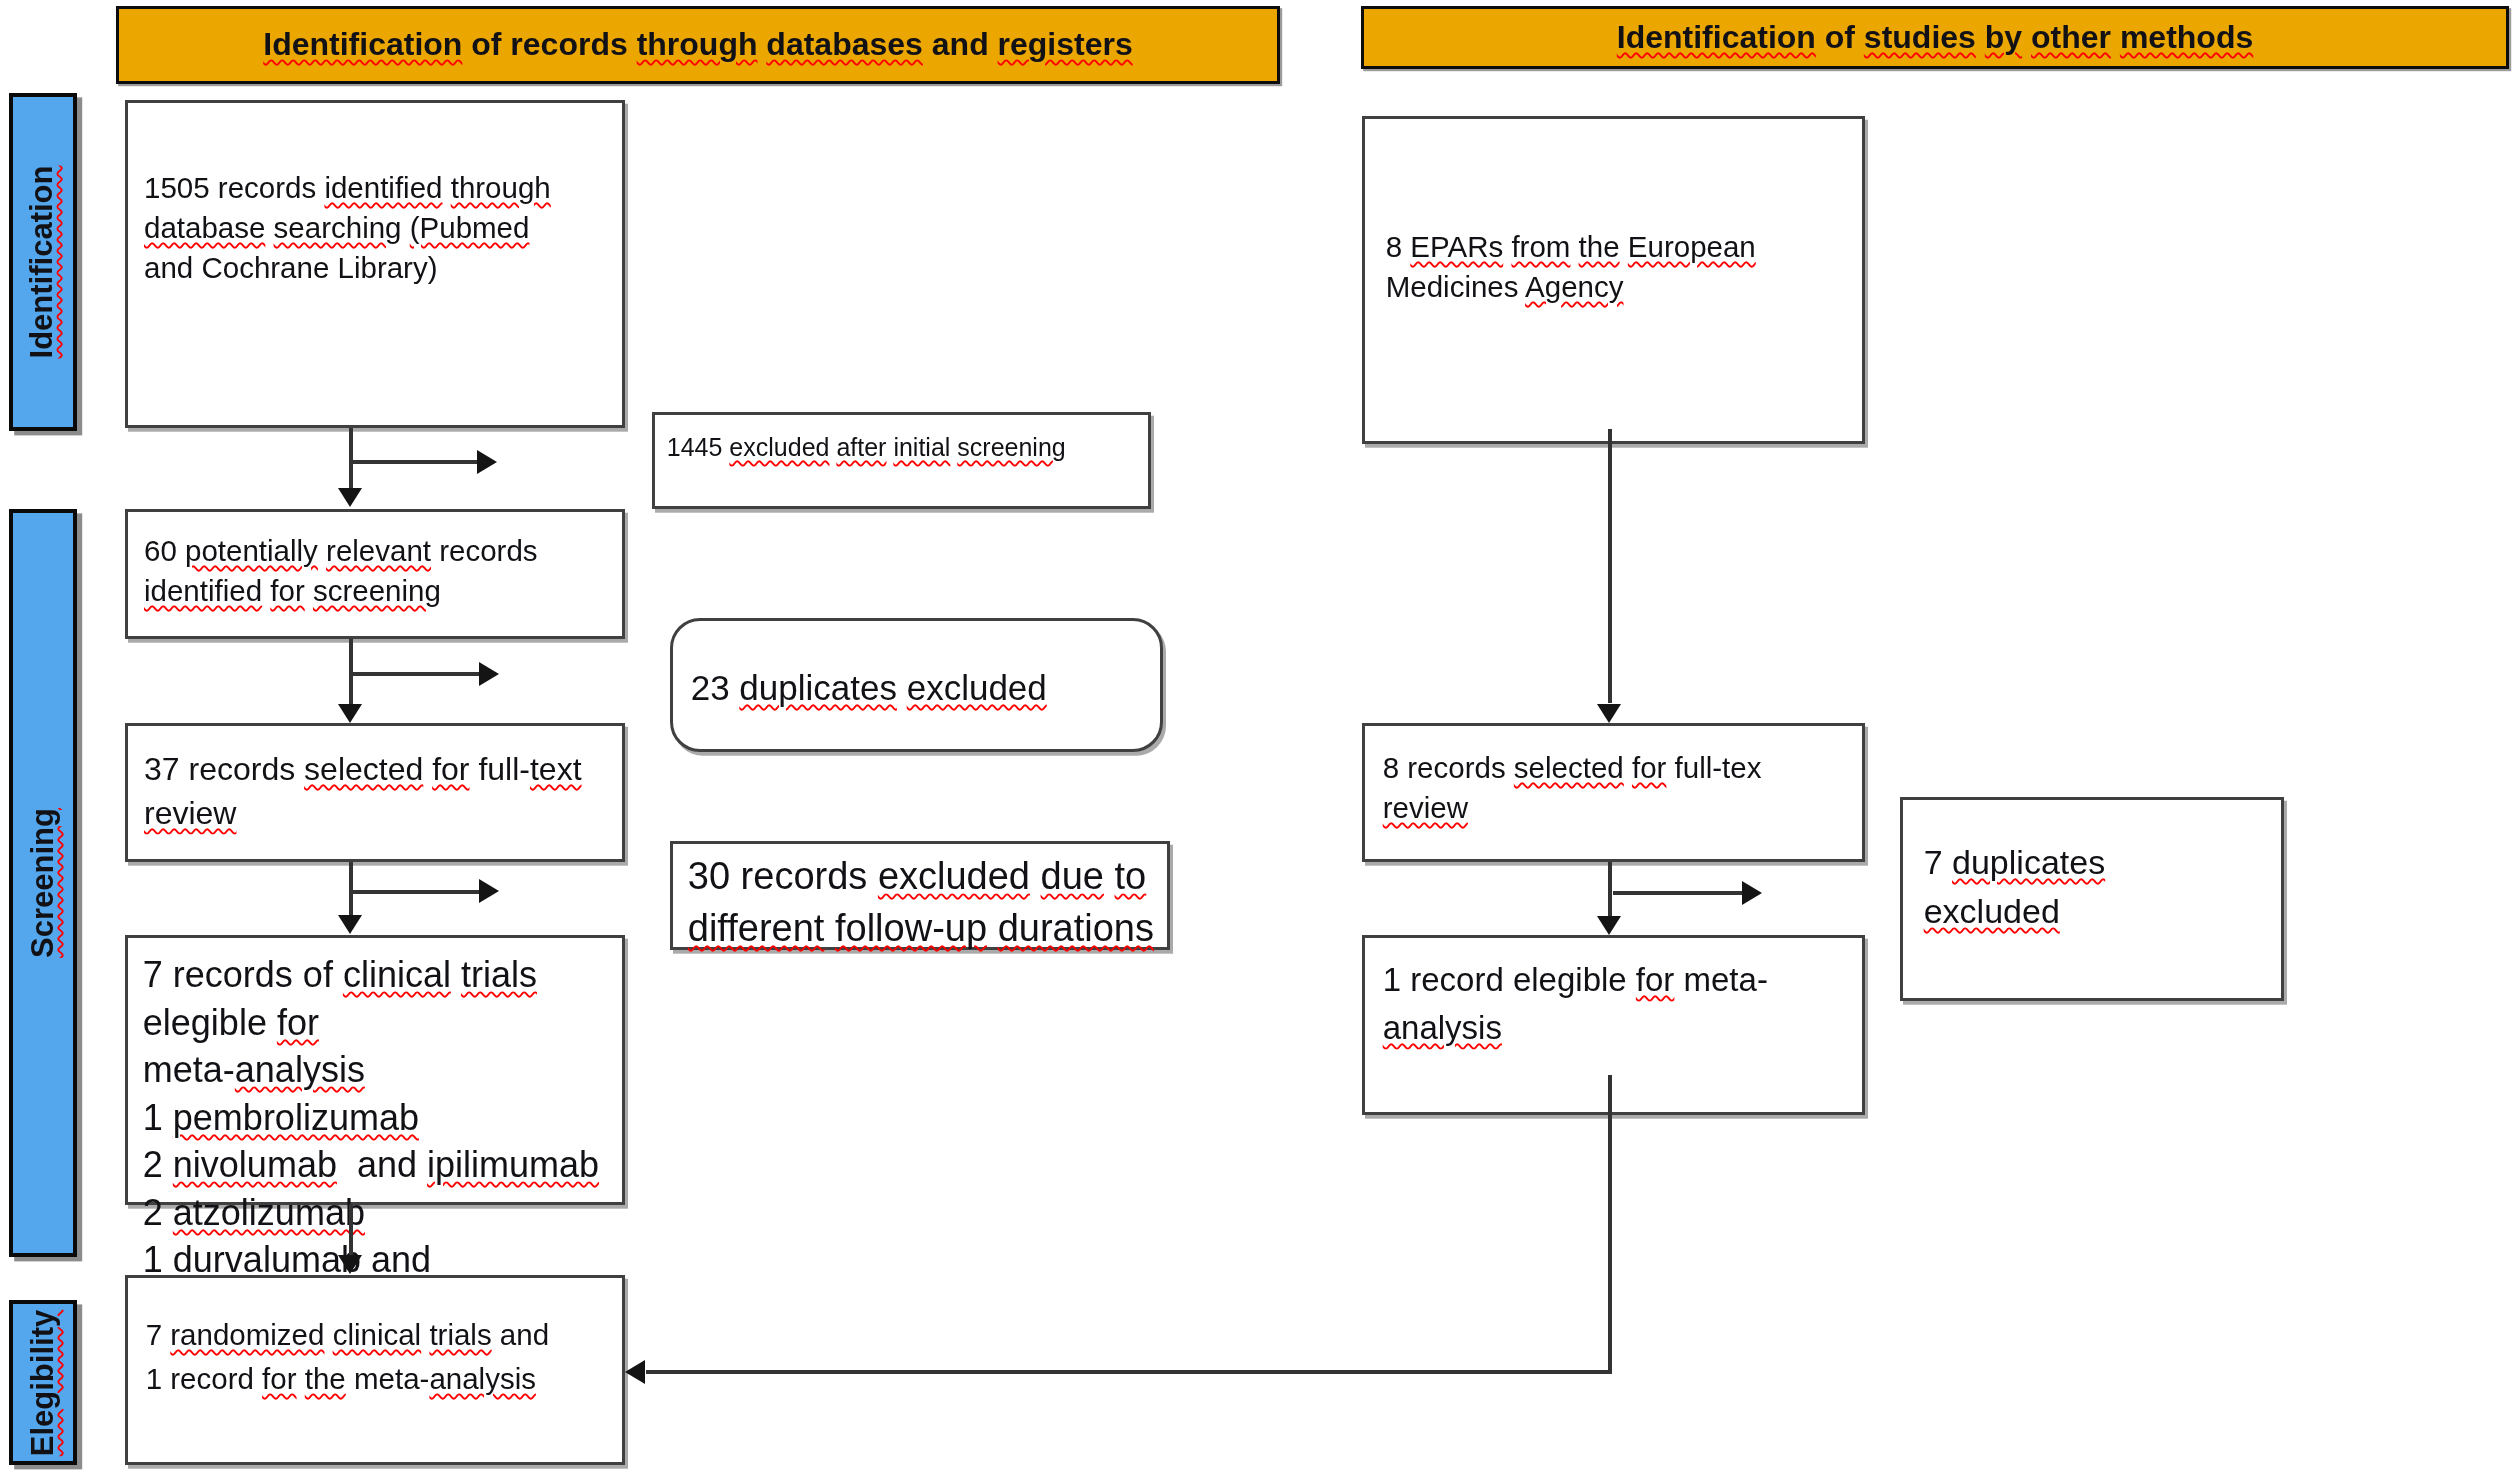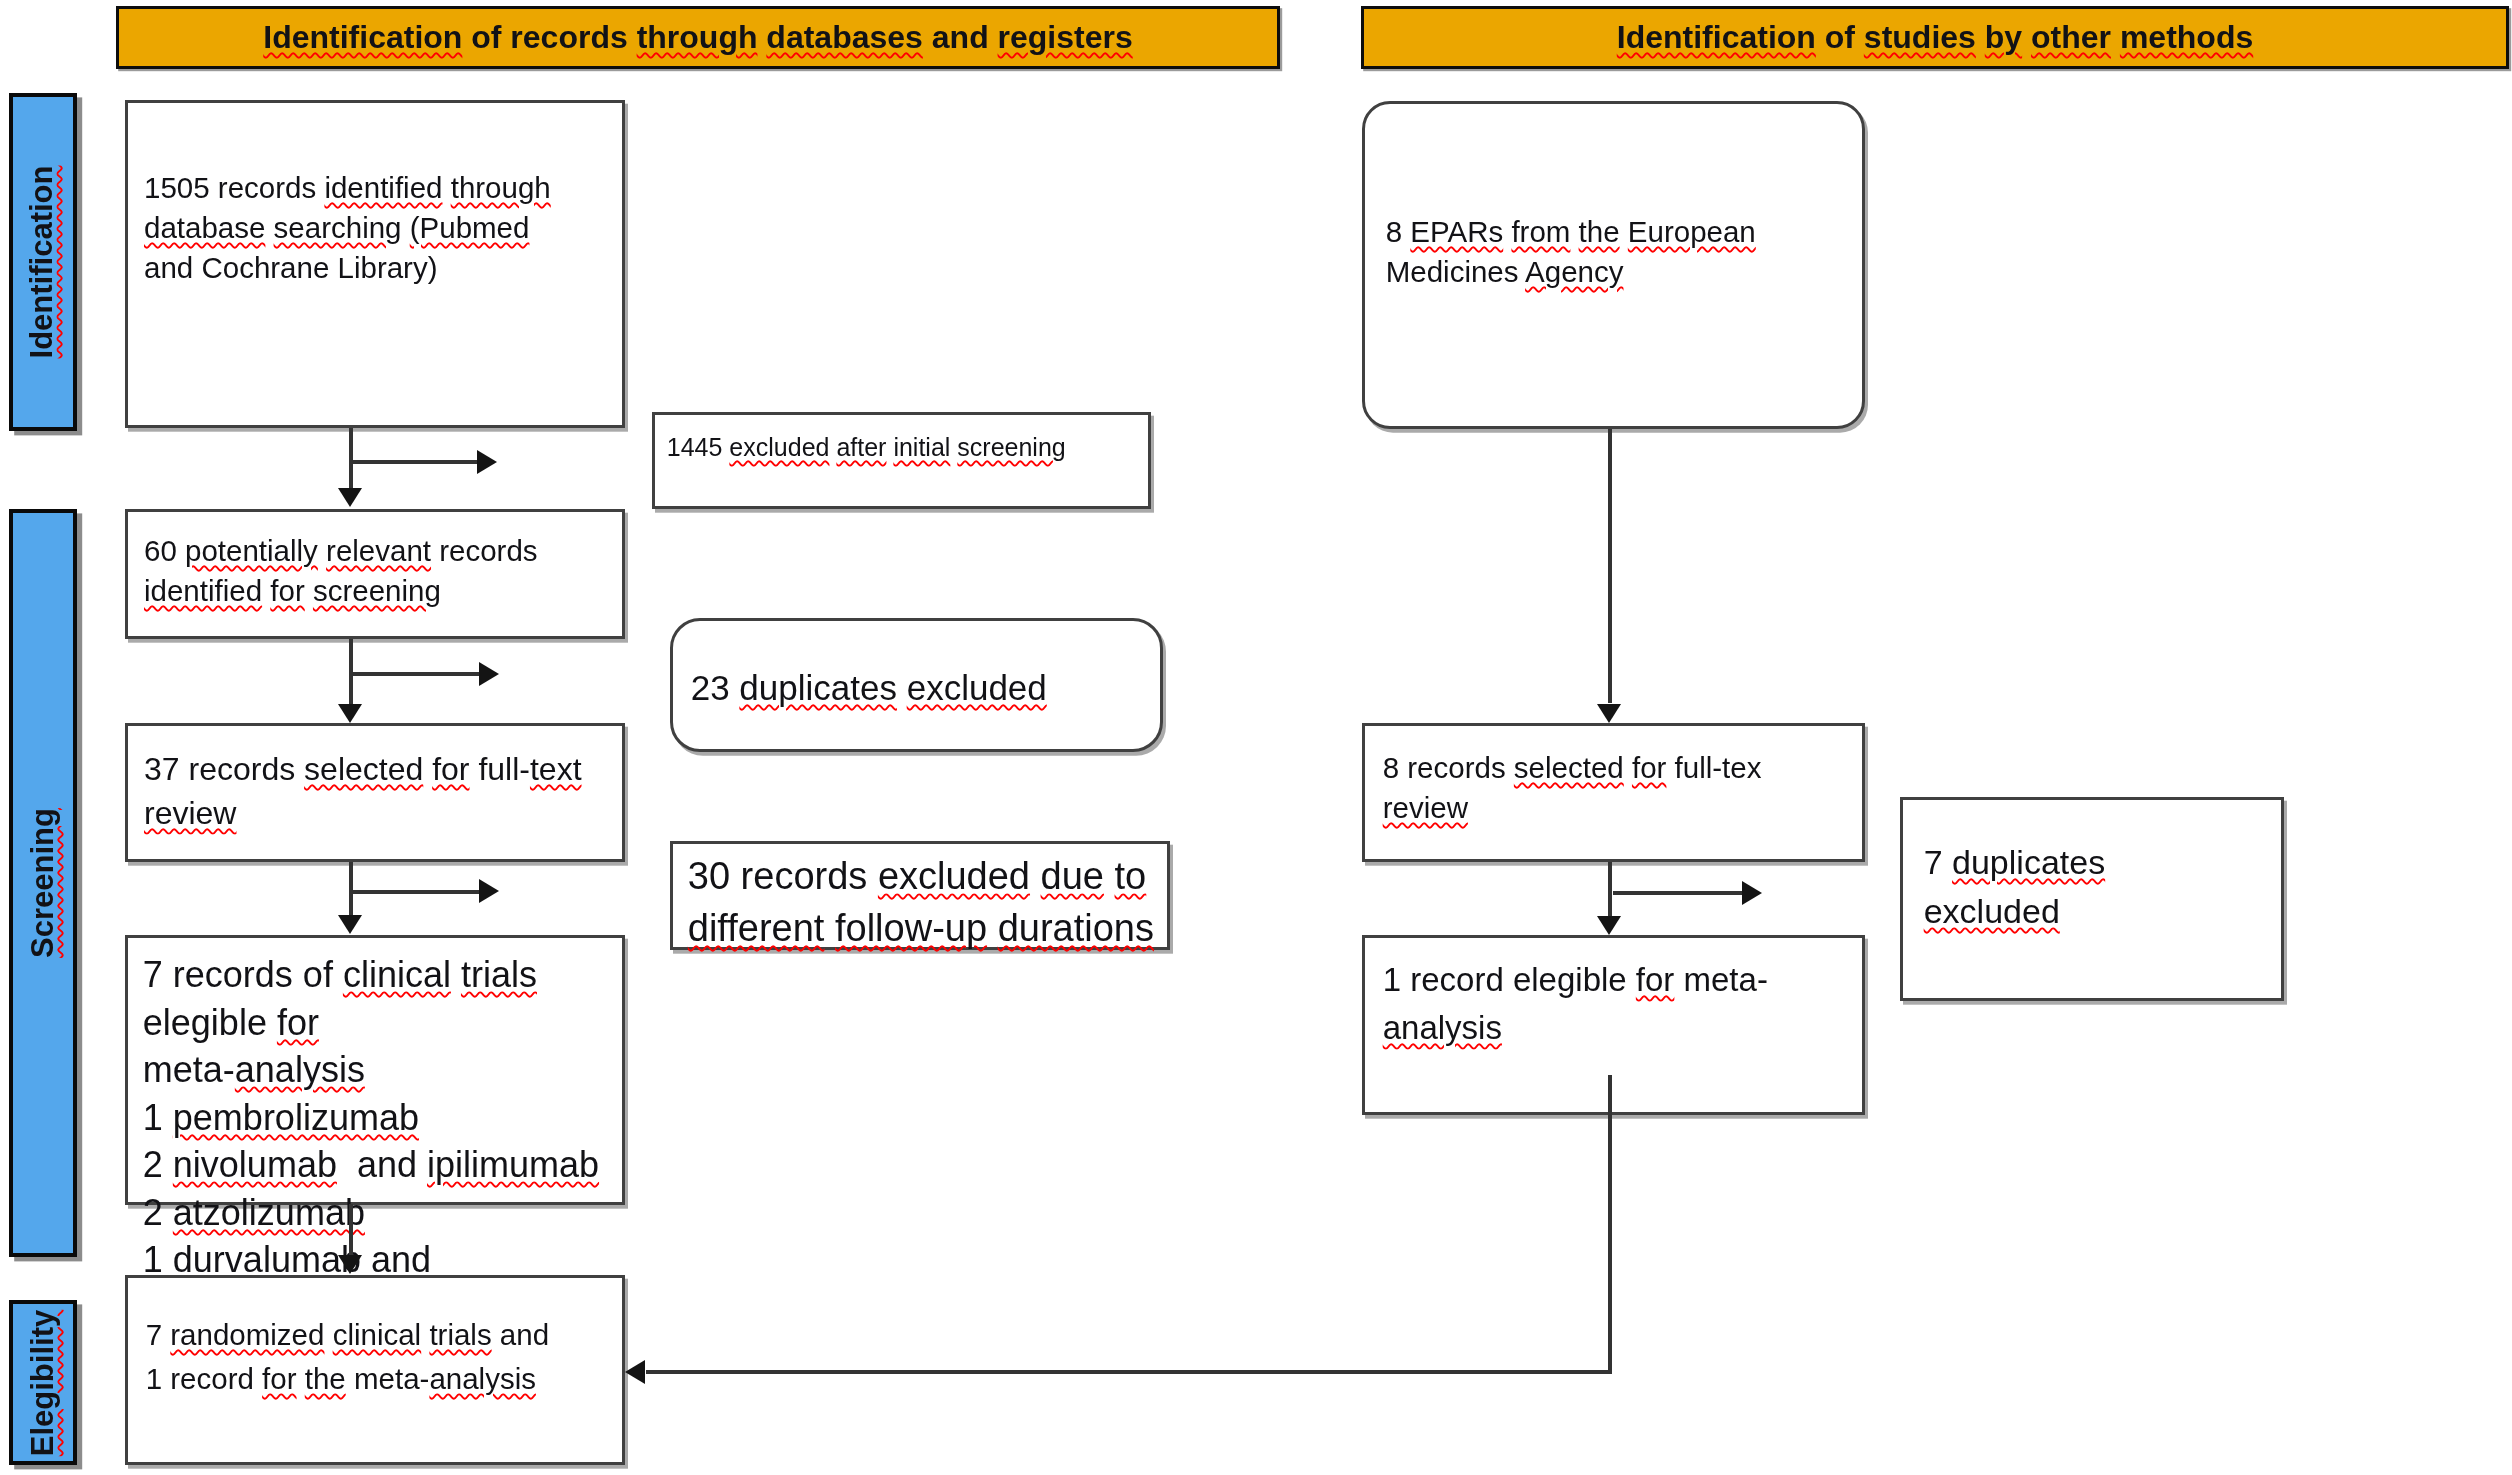--- a/index.html
+++ b/index.html
@@ -72,21 +72,21 @@
   #repars{padding:108px 14.8px 0 20.7px;font-size:29.5px;}
   #r8{padding:22px 14.8px 0 17.7px;font-size:29.5px;}
   #r1rec{padding:17.7px 14.8px 0 17.7px;font-size:33px;line-height:1.45;}
   #r7dup{padding:38px 10.3px 0 20.7px;font-size:34px;line-height:1.45;}
 </style>
 </head>
 <body>
 
 <div id="stage">
 
-  <div class="banner" style="left:116px;top:5.9px;width:1164px;height:63px;">
+  <div class="banner" style="left:116px;top:5.9px;width:1164px;height:78px;">
       <div class="tline"><span class="sq">Identification</span><span> of records </span><span class="sq">through</span><span> </span><span class="sq">databases</span><span> and </span><span class="sq">registers</span></div>
     </div>
   <div class="banner" style="left:1361px;top:5.9px;width:1148px;height:63px;">
       <div class="tline"><span class="sq">Identification</span><span> of </span><span class="sq">studies</span><span> </span><span class="sq">by</span><span> </span><span class="sq">other</span><span> </span><span class="sq">methods</span></div>
     </div>
 
   <div class="sideblue" style="left:8.9px;top:93px;width:68px;height:338px;">
     <span class="rot">
         <div class="tline"><span class="sq">Identification</span></div>
       </span>
@@ -139,21 +139,21 @@
       <div class="tline"><span>2 </span><span class="sq">atzolizumab</span></div>
       <div class="tline"><span>1 </span><span class="sq">durvalumab</span><span> and </span><span class="sq">tremelimumab</span></div>
       <div class="tline"><span>1 </span><span class="sq">cemiplimab</span></div>
     </div>
 
   <div id="b7rand" class="wbox" style="left:125px;top:1275px;width:500px;height:190px;">
       <div class="tline"><span>7 </span><span class="sq">randomized</span><span> </span><span class="sq">clinical</span><span> </span><span class="sq">trials</span><span> and</span></div>
       <div class="tline"><span>1 record </span><span class="sq">for</span><span> </span><span class="sq">the</span><span> meta-</span><span class="sq">analysis</span></div>
     </div>
 
-  <div id="repars" class="wbox" style="left:1362px;top:101px;width:503px;height:328px;border-radius:28px;">
+  <div id="repars" class="wbox" style="left:1362px;top:116px;width:503px;height:328px;">
       <div class="tline"><span>8 </span><span class="sq">EPARs</span><span> </span><span class="sq">from</span><span> </span><span class="sq">the</span><span> </span><span class="sq">European</span></div>
       <div class="tline"><span>Medicines </span><span class="sq">Agency</span></div>
     </div>
 
   <div id="r8" class="wbox" style="left:1362px;top:723px;width:503px;height:139px;">
       <div class="tline"><span>8 records </span><span class="sq">selected</span><span> </span><span class="sq">for</span><span> full-tex</span></div>
       <div class="tline"><span class="sq">review</span></div>
     </div>
 
   <div id="r7dup" class="wbox" style="left:1900px;top:797px;width:384px;height:204px;">

